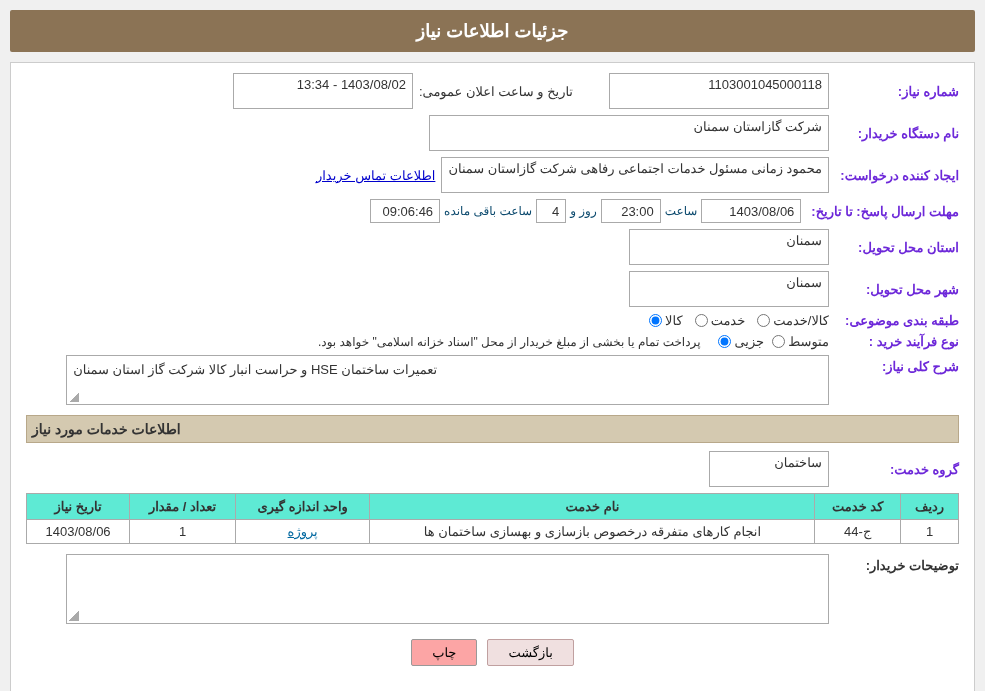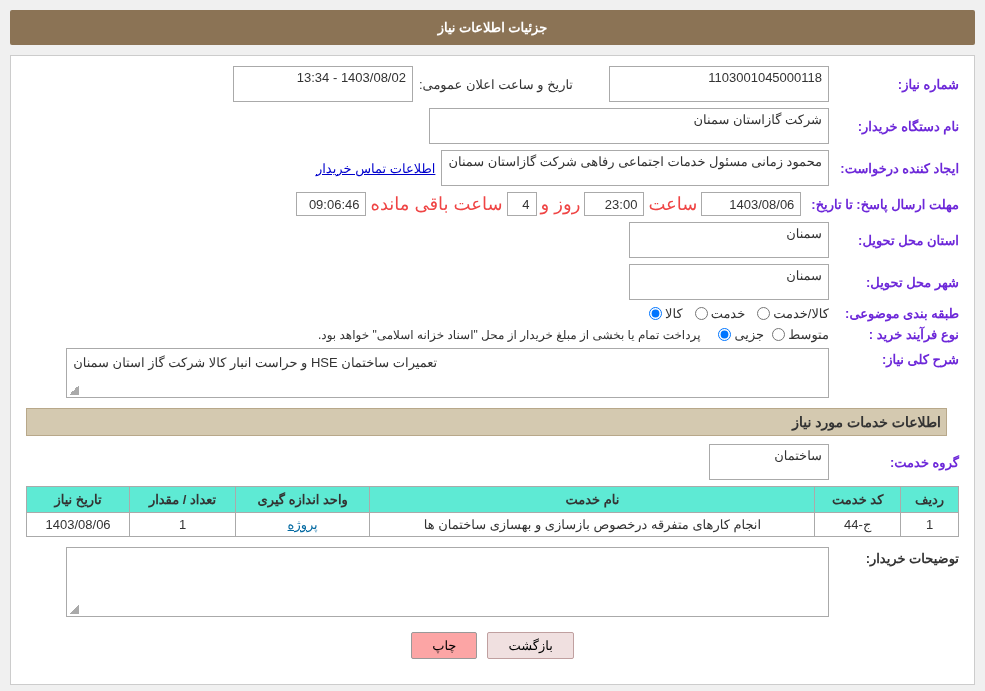--- a/index.html
+++ b/index.html
@@ -14,38 +14,38 @@
       width: 985px;
       min-height: 691px;
       background: #f0f0f0;
       padding: 10px;
     }
     .header-bar {
       background: #8B7355;
       color: white;
       text-align: center;
       padding: 10px 15px;
-      font-size: 13px;
+      font-size: 18px;
       font-weight: bold;
       margin-bottom: 10px;
       border-radius: 2px;
     }
     .main-container {
       background: white;
       border: 1px solid #ccc;
       padding: 10px 15px;
     }
     .section-header {
       background: #d4c9b0;
       border: 1px solid #b8a88a;
-      text-align: right;
+      text-align: left;
       padding: 5px;
       font-weight: bold;
       font-size: 14px;
-      margin: 10px 12px 8px 0;
+      margin: 10px 0 8px 0;
     }
     .info-row {
       display: flex;
       align-items: center;
       margin-bottom: 6px;
       direction: rtl;
     }
     .label-cell {
       min-width: 130px;
       font-weight: bold;
@@ -85,22 +85,22 @@
     }
     .deadline-box {
       border: 1px solid #aaa;
       padding: 2px 6px;
       background: white;
       height: 24px;
       display: inline-flex;
       align-items: center;
     }
     .small-label {
-      font-size: 18px;
-      color: #ef4444;
+      font-size: 12px;
+      color: #0c4a6e;
     }
     .radio-group {
       display: flex;
       align-items: center;
       gap: 12px;
       direction: rtl;
     }
     .radio-item {
       display: flex;
       align-items: center;

